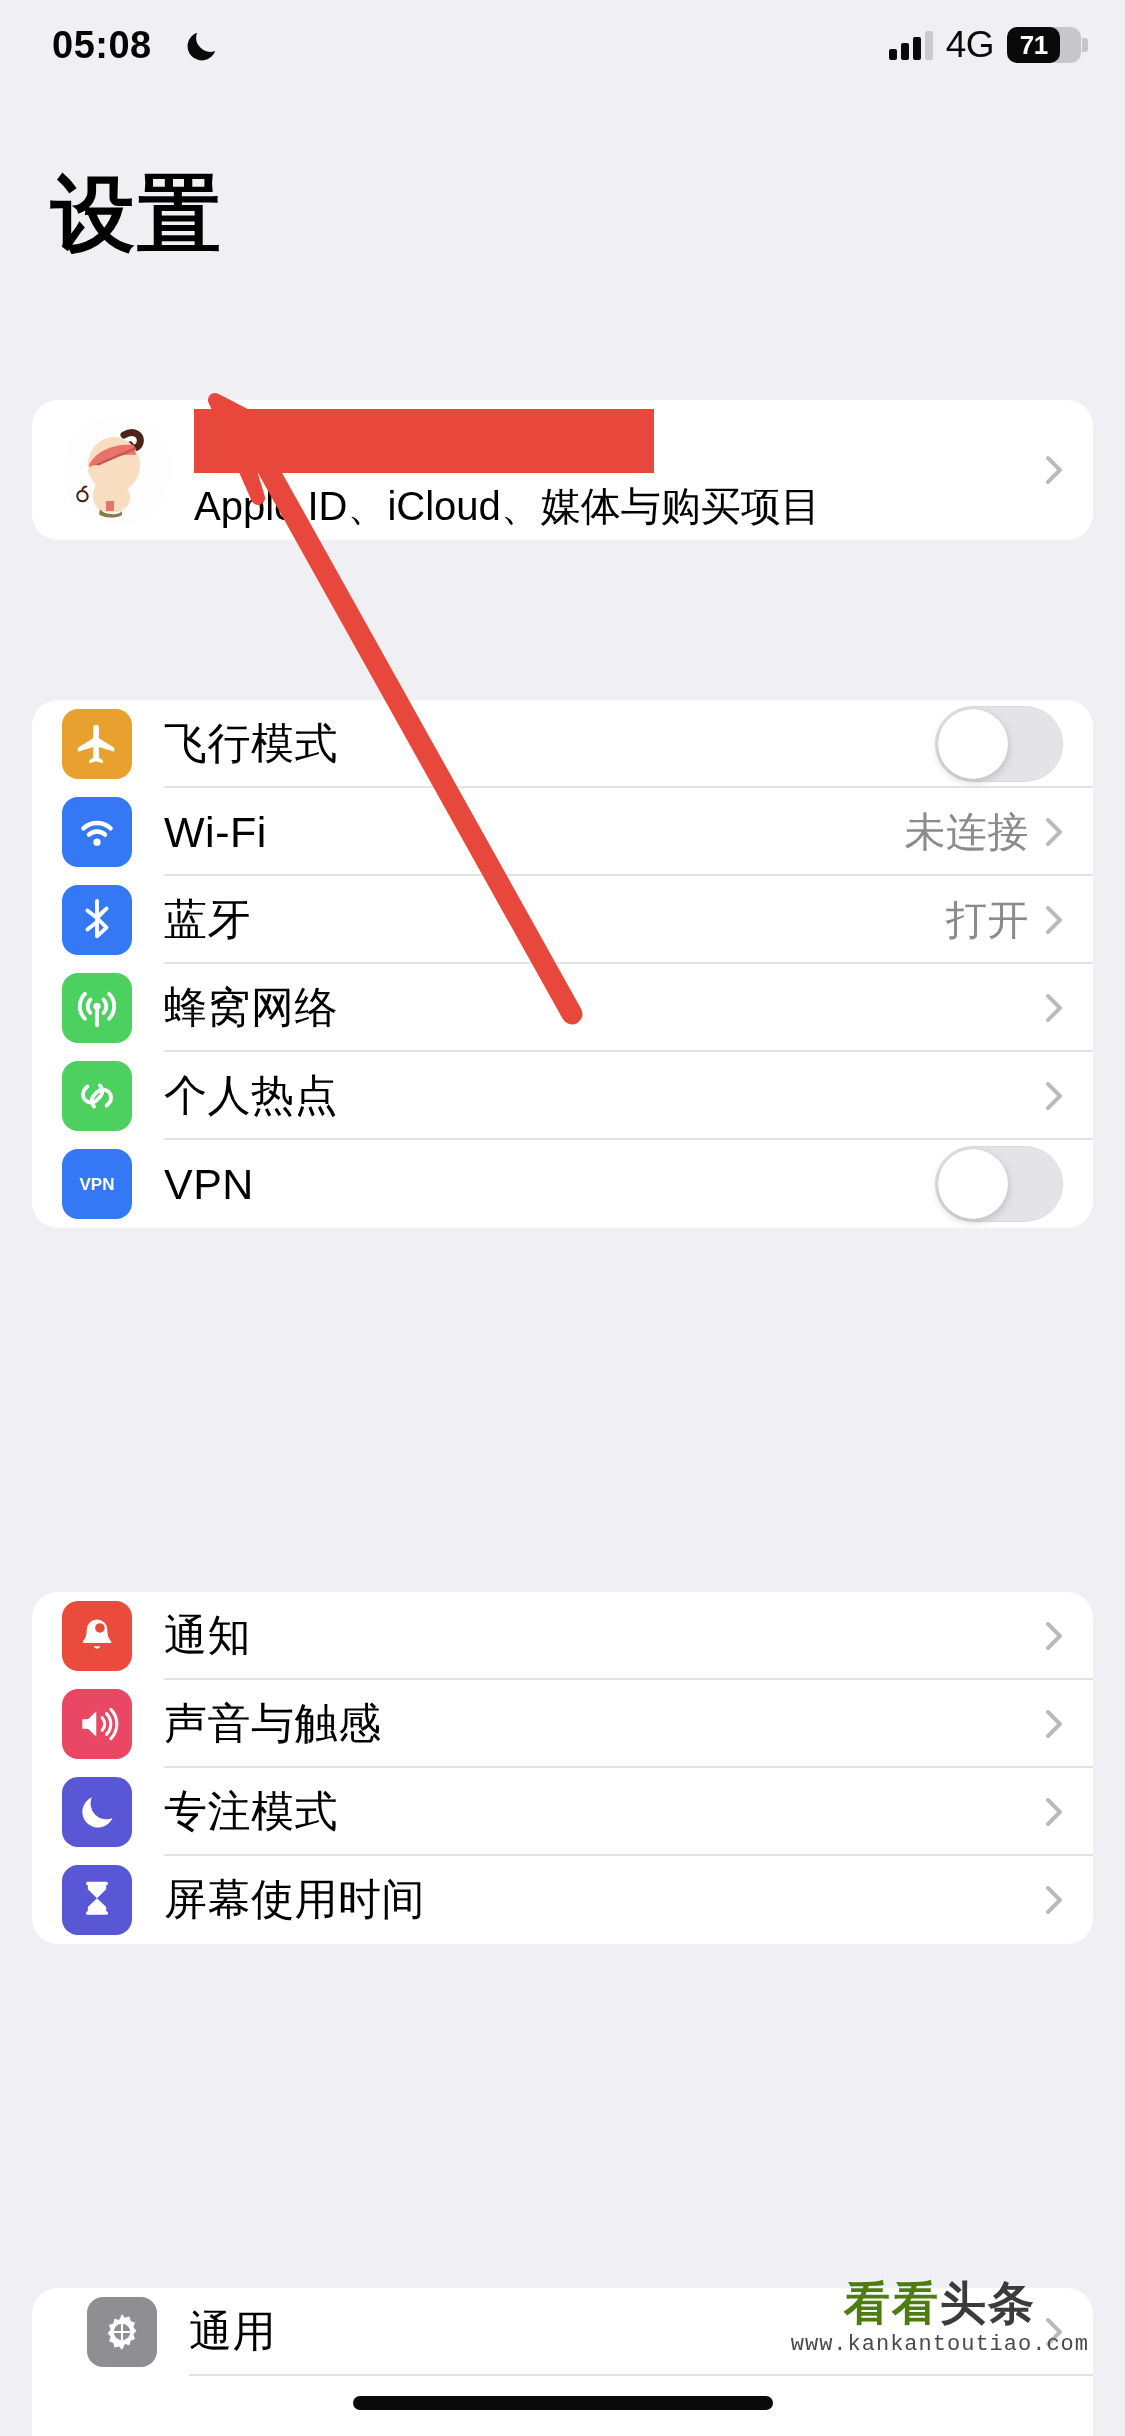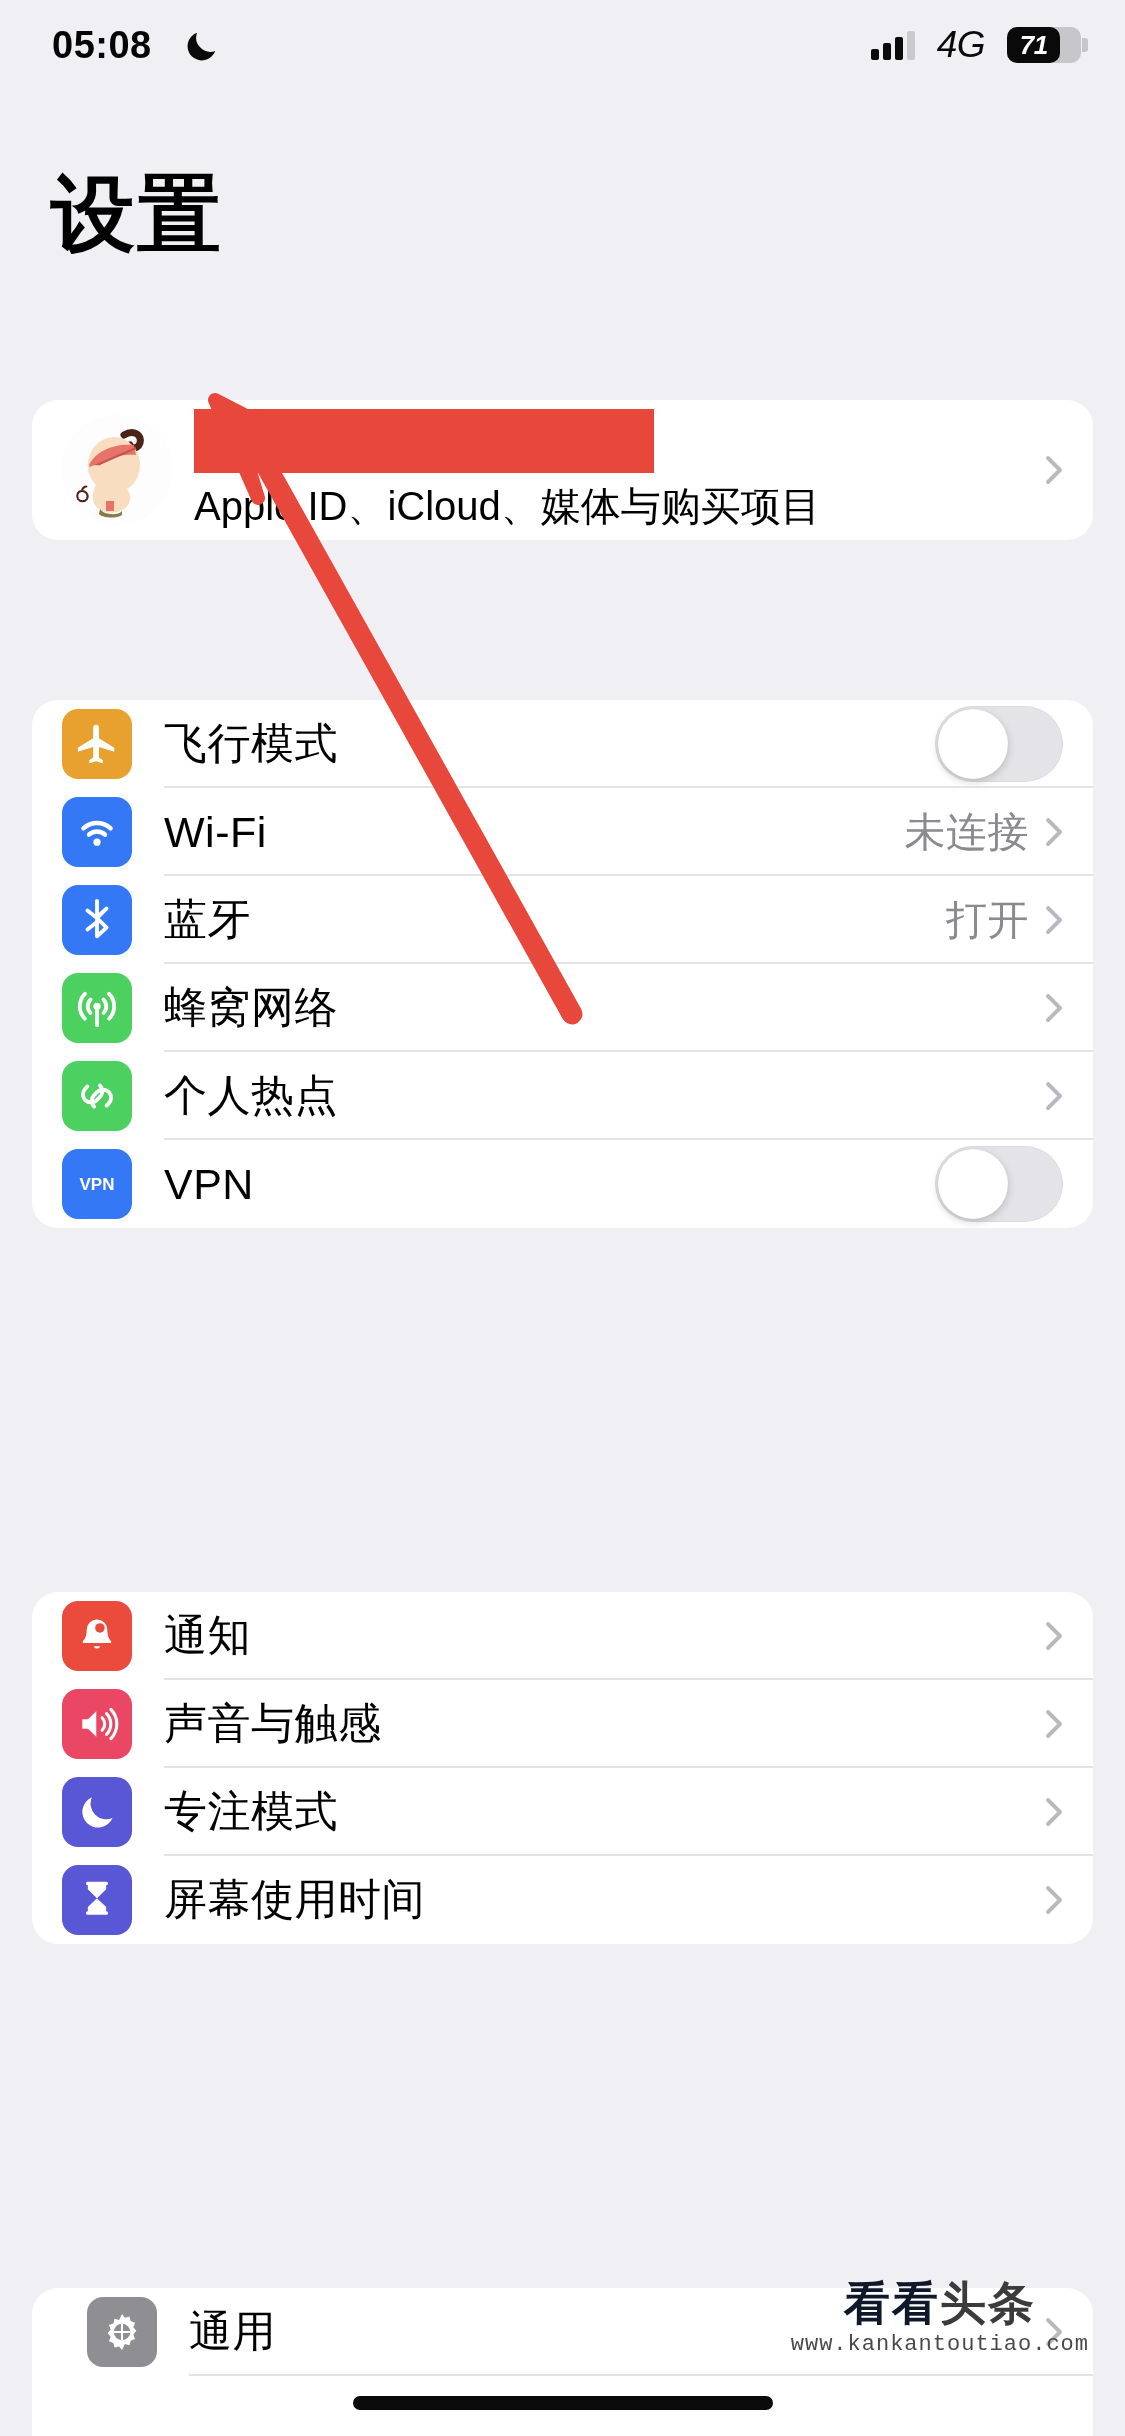--- a/index.html
+++ b/index.html
@@ -11,21 +11,21 @@
   }
   #screen { position:relative; width:1125px; height:2436px; background:#f0f0f4; }
 
   
   .statusbar { position:absolute; top:0; left:0; width:1125px; height:112px; }
   .sb-time {
     position:absolute; left:52px; top:24px;
     font-size:38px; font-weight:700; color:#050505; letter-spacing:0.5px;
   }
   .sb-moon { position:absolute; left:182px; top:28px; width:38px; height:38px; }
-  .sb-right { position:absolute; right:44px; top:24px; display:flex; align-items:center; gap:22px;font-style:italic; }
+  .sb-right { position:absolute; right:44px; top:24px; display:flex; align-items:center; gap:13px; }
   .sb-bars { display:flex; align-items:flex-end; gap:4px; height:30px; }
   .sb-bars i { display:block; width:8px; background:#0a0a0a; border-radius:2px; }
   .sb-bars i:nth-child(1){height:11px;} .sb-bars i:nth-child(2){height:17px;}
   .sb-bars i:nth-child(3){height:23px;} .sb-bars i:nth-child(4){height:29px; background:#c9c9ce;}
   .sb-net { font-size:37px; font-weight:500; color:#0a0a0a; letter-spacing:-0.5px; }
   .sb-batt { position:relative; width:74px; height:36px; }
   .sb-batt .shell {
     position:absolute; inset:0; border-radius:10px; background:#c6c6cb;
   }
   .sb-batt .fill {
@@ -99,21 +99,21 @@
     position:absolute; left:0; top:0; width:1125px; height:2436px;
     pointer-events:none;
   }
 
   
   .watermark {
     position:absolute; right:36px; bottom:80px;
     display:flex; flex-direction:column; align-items:center; line-height:1;
   }
   .wm-main { font-size:46px; font-weight:700; letter-spacing:2px; }
-  .wm-main .o { color:#0f172a;margin-top:36px; }
+  .wm-main .o { color:#4d7c0f;margin-top:36px; }
   .wm-main .d { color:#3b3b3b; }
   .wm-url {
     font-family:"Liberation Mono","DejaVu Sans Mono",monospace;
     font-size:22px; color:#4a4a4a; letter-spacing:1px; margin-top:8px;
   }
 
   
   .home-indicator {
     position:absolute; left:50%; transform:translateX(-50%); bottom:26px;
     width:420px; height:14px; border-radius:8px; background:#0a0a0a;

